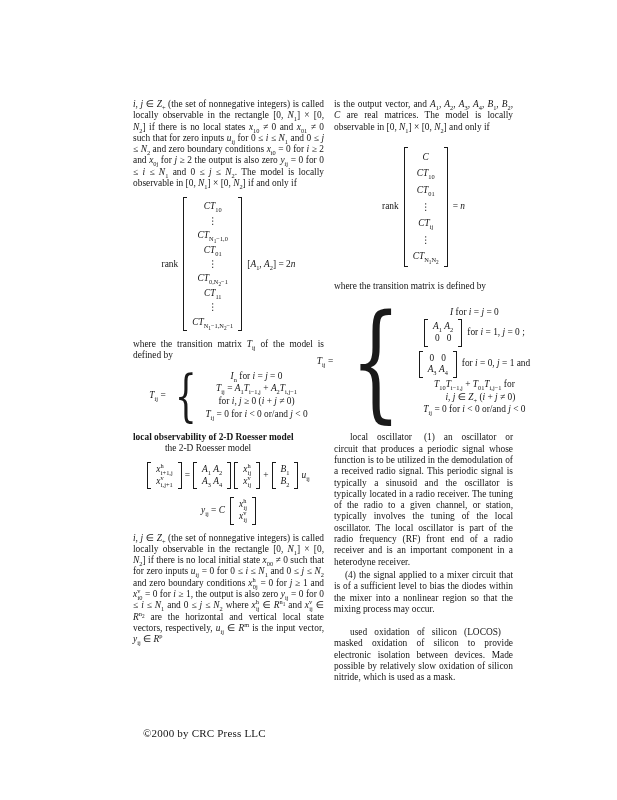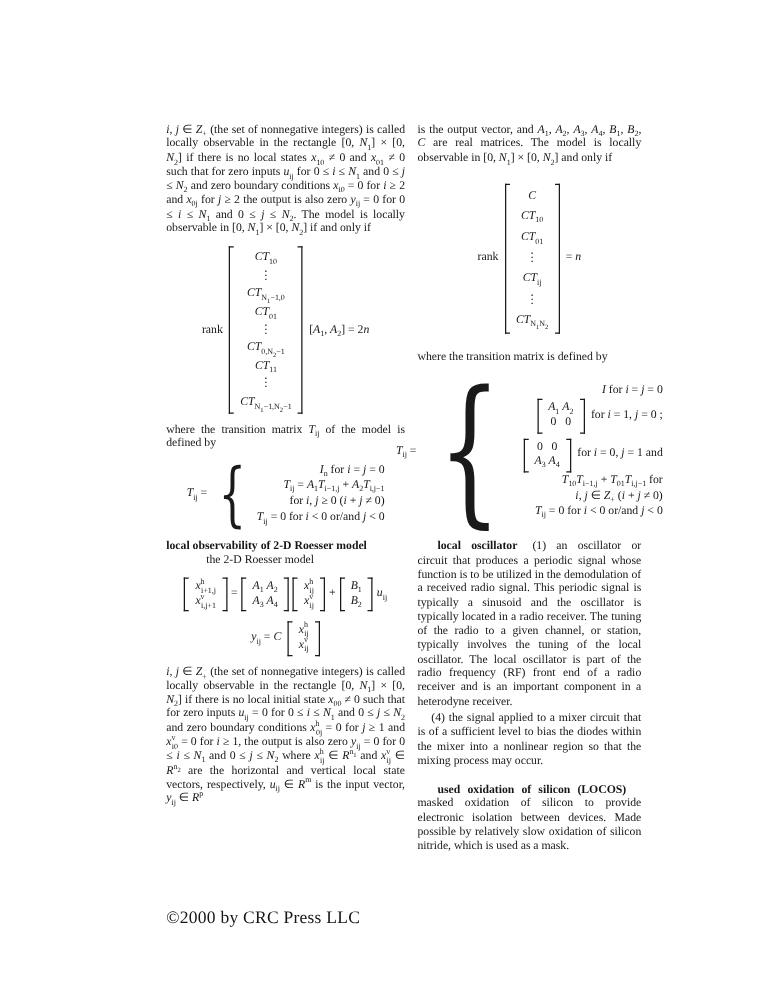--- a/index.html
+++ b/index.html
@@ -34,32 +34,32 @@
   .rows-tall2 > span { line-height: 16.6px; }
   .rows-2 > span { line-height: 11.6px; }
 
   .cases { display: inline-flex; align-items: center; gap: 2px; }
   .brace {
     display: inline-block; font-family: "DejaVu Serif", serif; font-weight: 400;
     transform: scaleX(0.62); transform-origin: center; color: #1a1a1a;
   }
   .brace-sm { font-size: 56px;  line-height: 52px; }
   .brace-lg { font-size: 128px; line-height: 118px; }
-  .clines { display: flex; flex-direction: column; align-items: flex-end; gap: 1px; }
+  .clines { display: flex; flex-direction: column; align-items: center; gap: 1px; }
   .cl { line-height: 11.8px; white-space: nowrap; }
   .cline-flex { display: flex; align-items: center; gap: 5px; }
   .indent { padding-left: 12px; }
 
   .heading { font-weight: bold; text-align: left; margin-top: 10px; }
   .subheading { text-align: left; margin-bottom: 1px; padding-left: 32px; }
   .entry { margin-top: 12px; }
-  .term { font-weight: bold; padding-left: 16px; }
+  .term { font-weight: normal; padding-left: 16px; }
   .term-gap { display: inline-block; width: 12px; }
   .p-indent { text-indent: 11px; margin-top: 2px; }
-  .copyright { position: absolute; left: 133px; top: 727px; font-size: 14px; letter-spacing: 0.2px; }
+  .copyright { position: absolute; left: 143px; top: 727px; font-size: 11px; letter-spacing: 0.2px; }
 </style>
 </head>
 <body>
 
 <div class="col col-left">
 
   <p><i>i</i>, <i>j</i> ∈ <i>Z</i><sub>+</sub> (the set of nonnegative integers) is called locally observable in the rectangle [0, <i>N</i><sub>1</sub>] × [0, <i>N</i><sub>2</sub>] if there is no local states <i>x</i><sub>10</sub> ≠ 0 and <i>x</i><sub>01</sub> ≠ 0 such that for zero inputs <i>u</i><sub>ij</sub> for 0 ≤ <i>i</i> ≤ <i>N</i><sub>1</sub> and 0 ≤ <i>j</i> ≤ <i>N</i><sub>2</sub> and zero boundary conditions <i>x</i><sub>i0</sub> = 0 for <i>i</i> ≥ 2 and <i>x</i><sub>0j</sub> for <i>j</i> ≥ 2 the output is also zero <i>y</i><sub>ij</sub> = 0 for 0 ≤ <i>i</i> ≤ <i>N</i><sub>1</sub> and 0 ≤ <i>j</i> ≤ <i>N</i><sub>2</sub>. The model is locally observable in [0, <i>N</i><sub>1</sub>] × [0, <i>N</i><sub>2</sub>] if and only if</p>
 
   <div class="eq">
     <span>rank</span>

